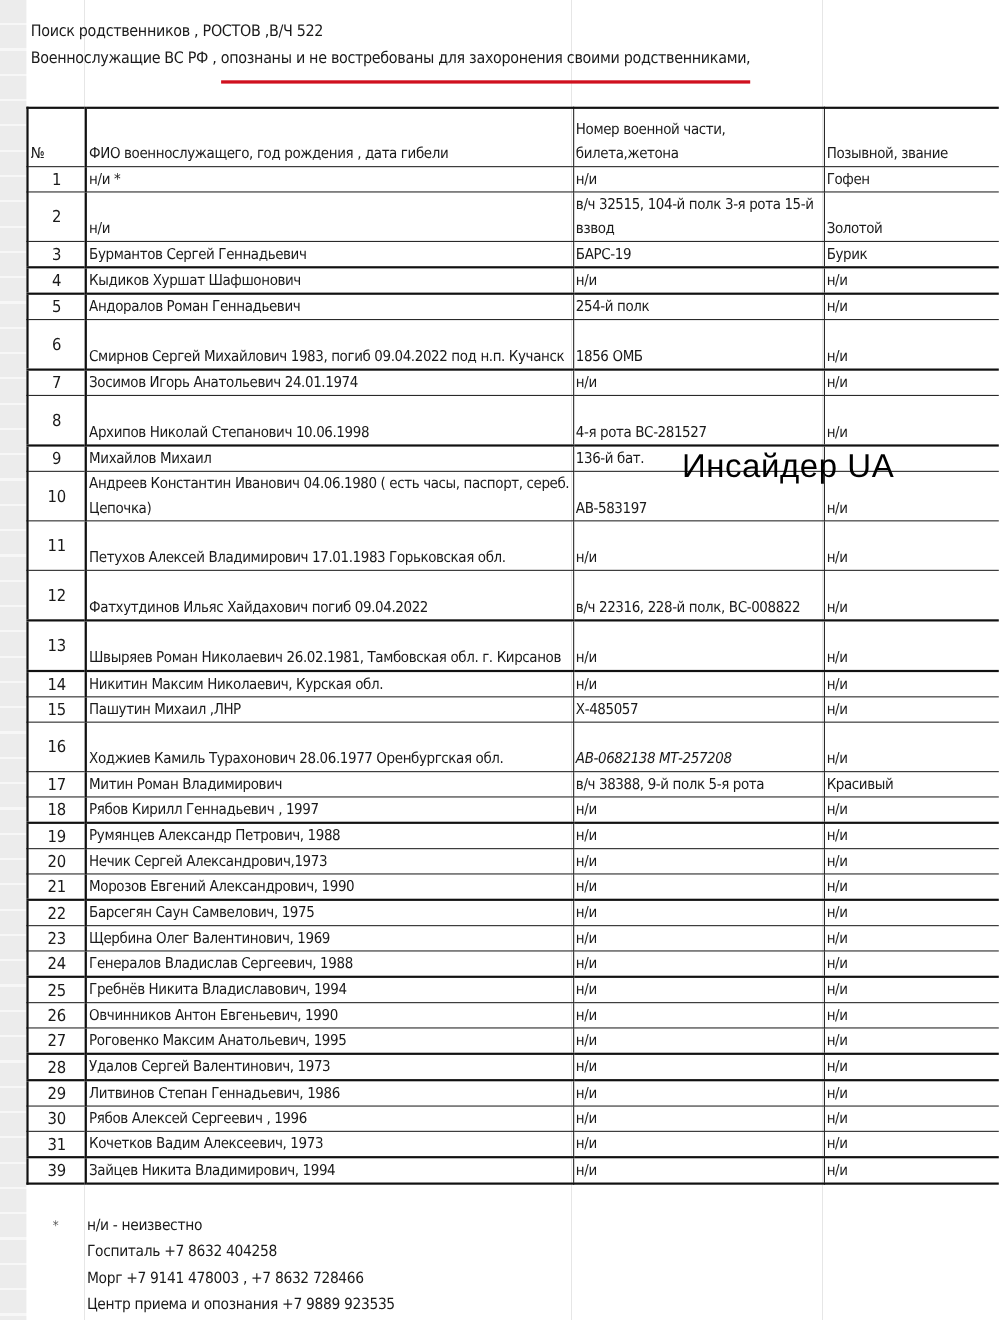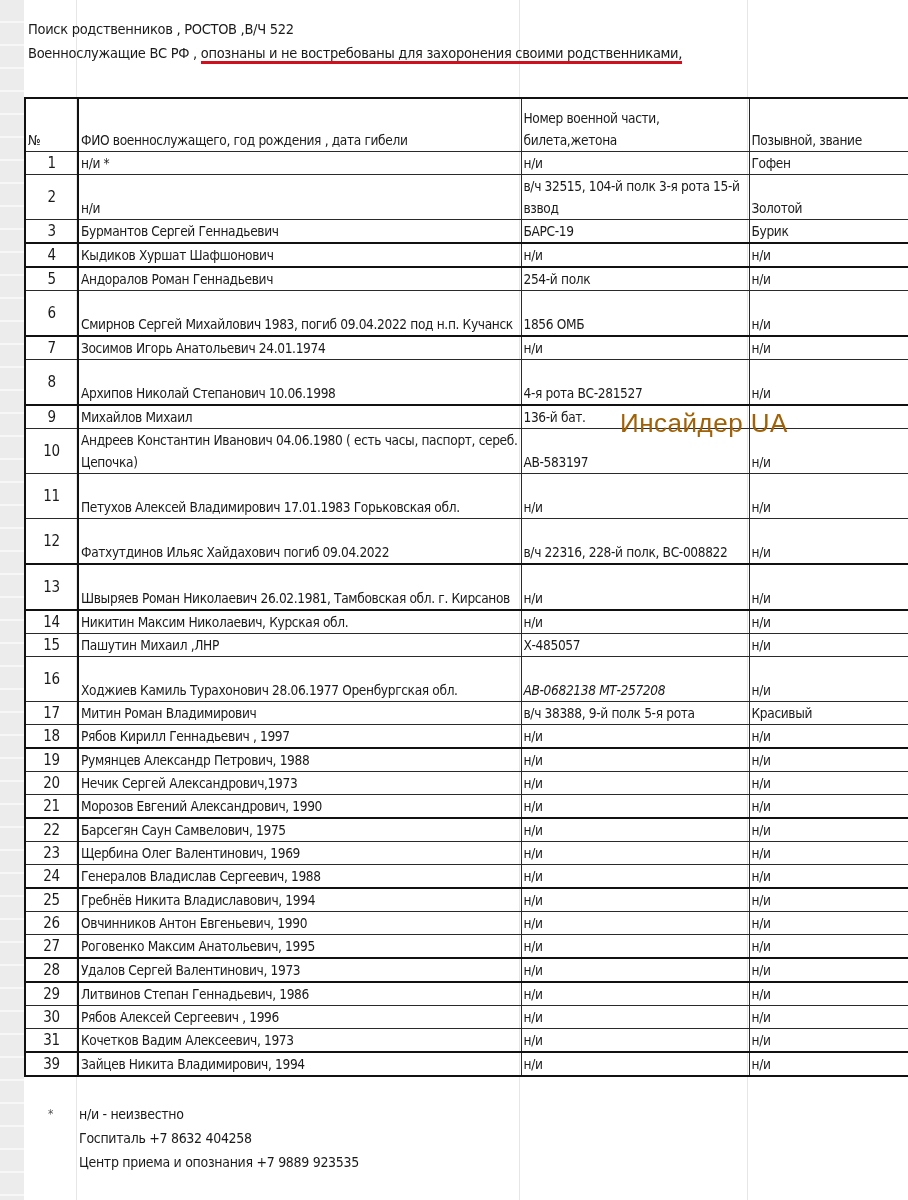--- a/index.html
+++ b/index.html
@@ -16,21 +16,21 @@
   }
   .gridbg {
     position: absolute; left: 24px; top: 0; right: 0; height: 1200px;
     background:
       linear-gradient(90deg, transparent 52px, #e6e6e6 52px 53px, transparent 53px 495px, #e6e6e6 495px 496px, transparent 496px 723px, #e6e6e6 723px 724px, transparent 724px);
   }
   .header-text {
     position: absolute; left: 28px; top: 18px; font-size: 14.5px; line-height: 23.5px;
     letter-spacing: -0.3px;
   }
-  .header-text .hl { border-bottom: 3px solid #d0101e; padding-bottom: 0; }
+  .header-text .hl { border-bottom: 3px solid #d0101e; padding-bottom: 12px; }
   table.roster {
     position: absolute; left: 24px; top: 97px;
     border-collapse: collapse; table-layout: fixed;
     width: 890px; font-size: 13.6px; letter-spacing: -0.35px;
   }
   table.roster td, table.roster th {
     border: 1px solid #2a2a2a; padding: 0 2px; vertical-align: bottom;
     line-height: 22px; font-weight: normal; text-align: left;
     overflow: hidden; white-space: normal;
   }
@@ -39,21 +39,21 @@
   table.roster tr.thick td { border-top: 2px solid #111; }
   table.roster col.c0 { width: 53px; }
   table.roster col.c1 { width: 443px; }
   table.roster col.c2 { width: 228px; }
   table.roster col.c3 { width: 166px; }
   table.roster td:nth-child(2), table.roster th:nth-child(2) { border-left: 2px solid #111; }
   table.roster { border: 2px solid #111; }
   .watermark {
     position: absolute; left: 620px; top: 408px;
     font-family: "Liberation Sans", sans-serif;
-    font-size: 26px; color: #a16207; letter-spacing: 0.5px;
+    font-size: 30px; color: #000000; letter-spacing: 0.5px;
   }
   .notes {
     position: absolute; left: 24px; top: 1102px; font-size: 14px; letter-spacing: -0.3px;
   }
   .notes .row { height: 24px; line-height: 24px; display: flex; }
   .notes .mark { width: 53px; text-align: center; color: #555; font-size: 12px; }
   .notes .txt { padding-left: 2px; }
 </style>
 </head>
 <body>
@@ -283,15 +283,19 @@
   <div class="row">
     <span class="mark">*</span>
     <span class="txt">н/и - неизвестно</span>
   </div>
   <div class="row">
     <span class="mark"></span>
     <span class="txt">Госпиталь +7 8632 404258</span>
   </div>
   <div class="row">
     <span class="mark"></span>
+    <span class="txt">Морг +7 9141 478003 , +7 8632 728466</span>
+  </div>
+  <div class="row">
+    <span class="mark"></span>
     <span class="txt">Центр приема и опознания +7 9889 923535</span>
   </div>
 </div>
 
 </body></html>

